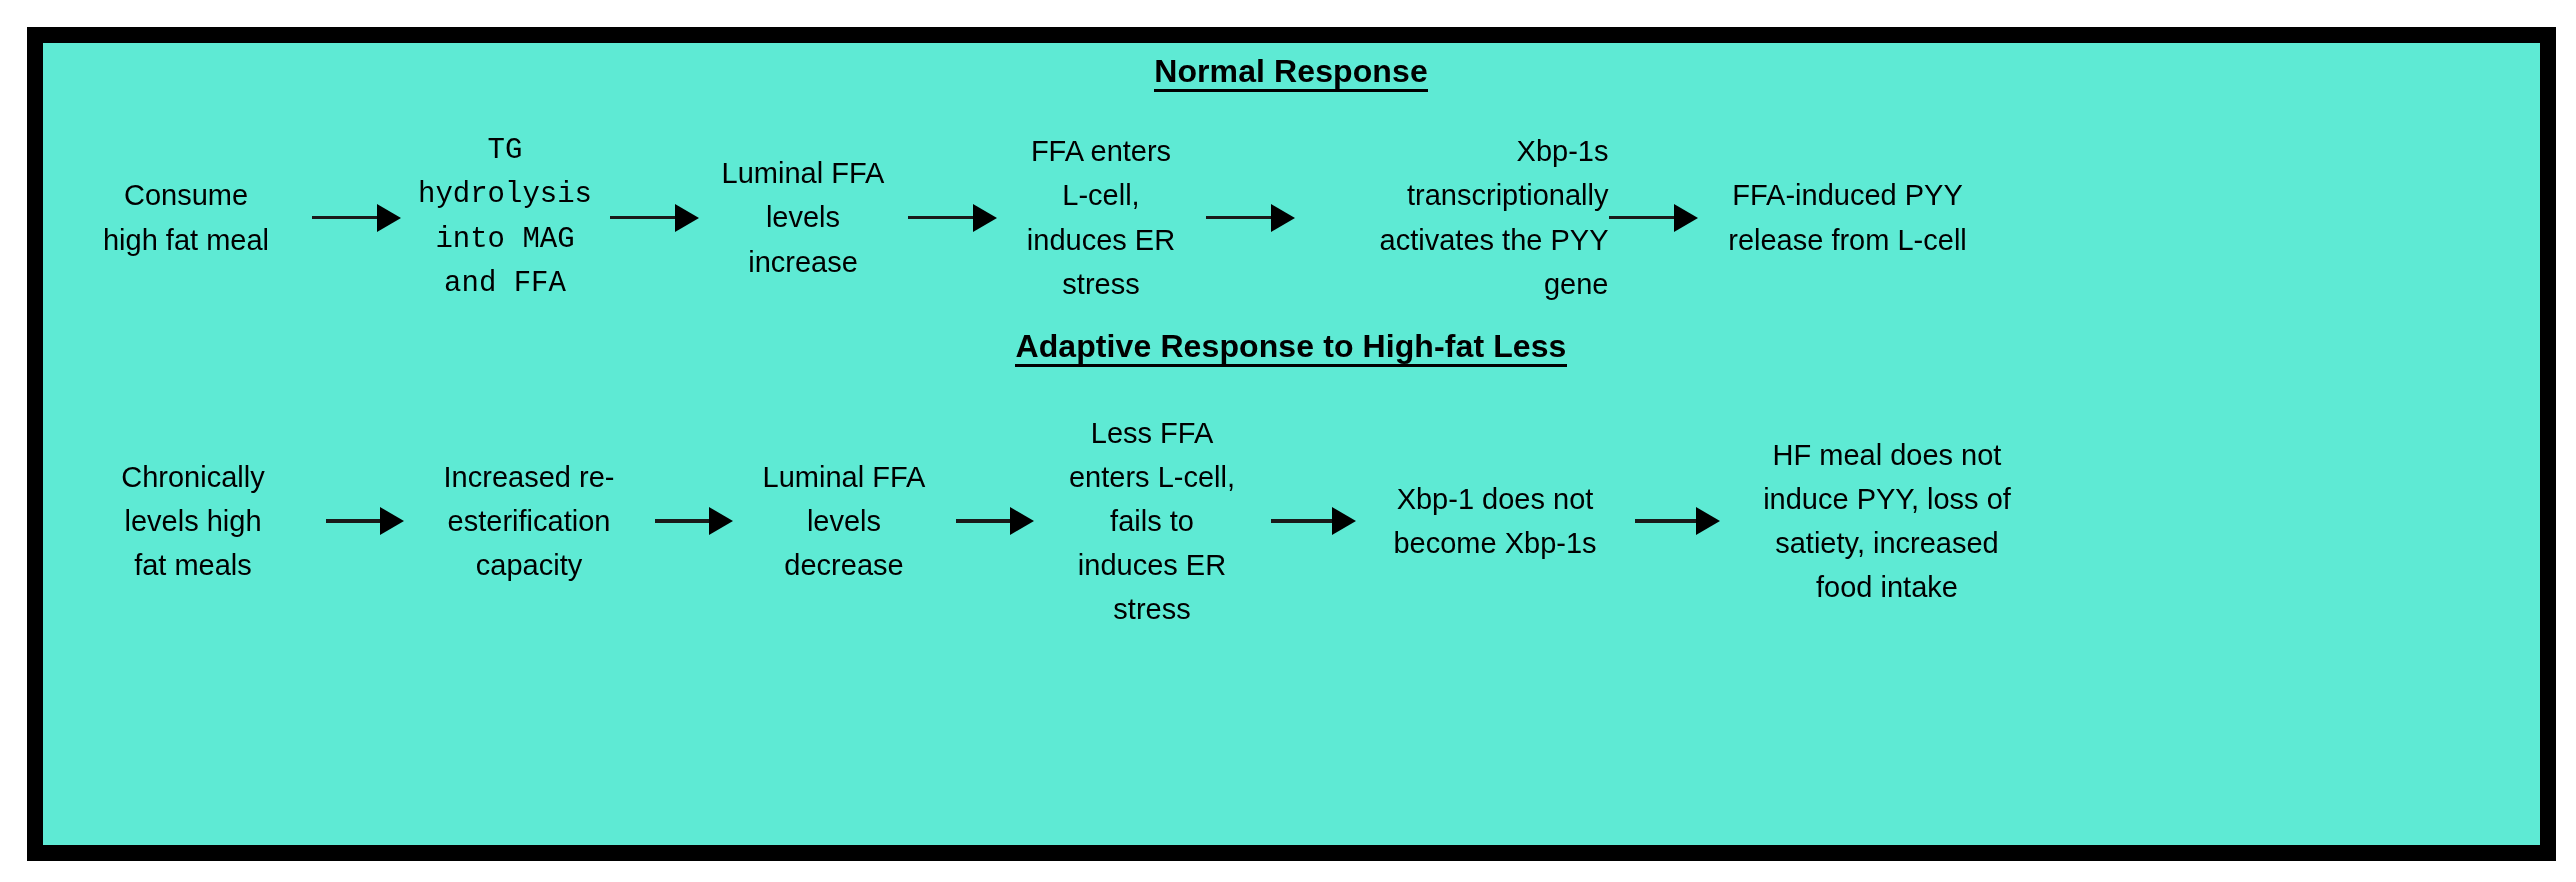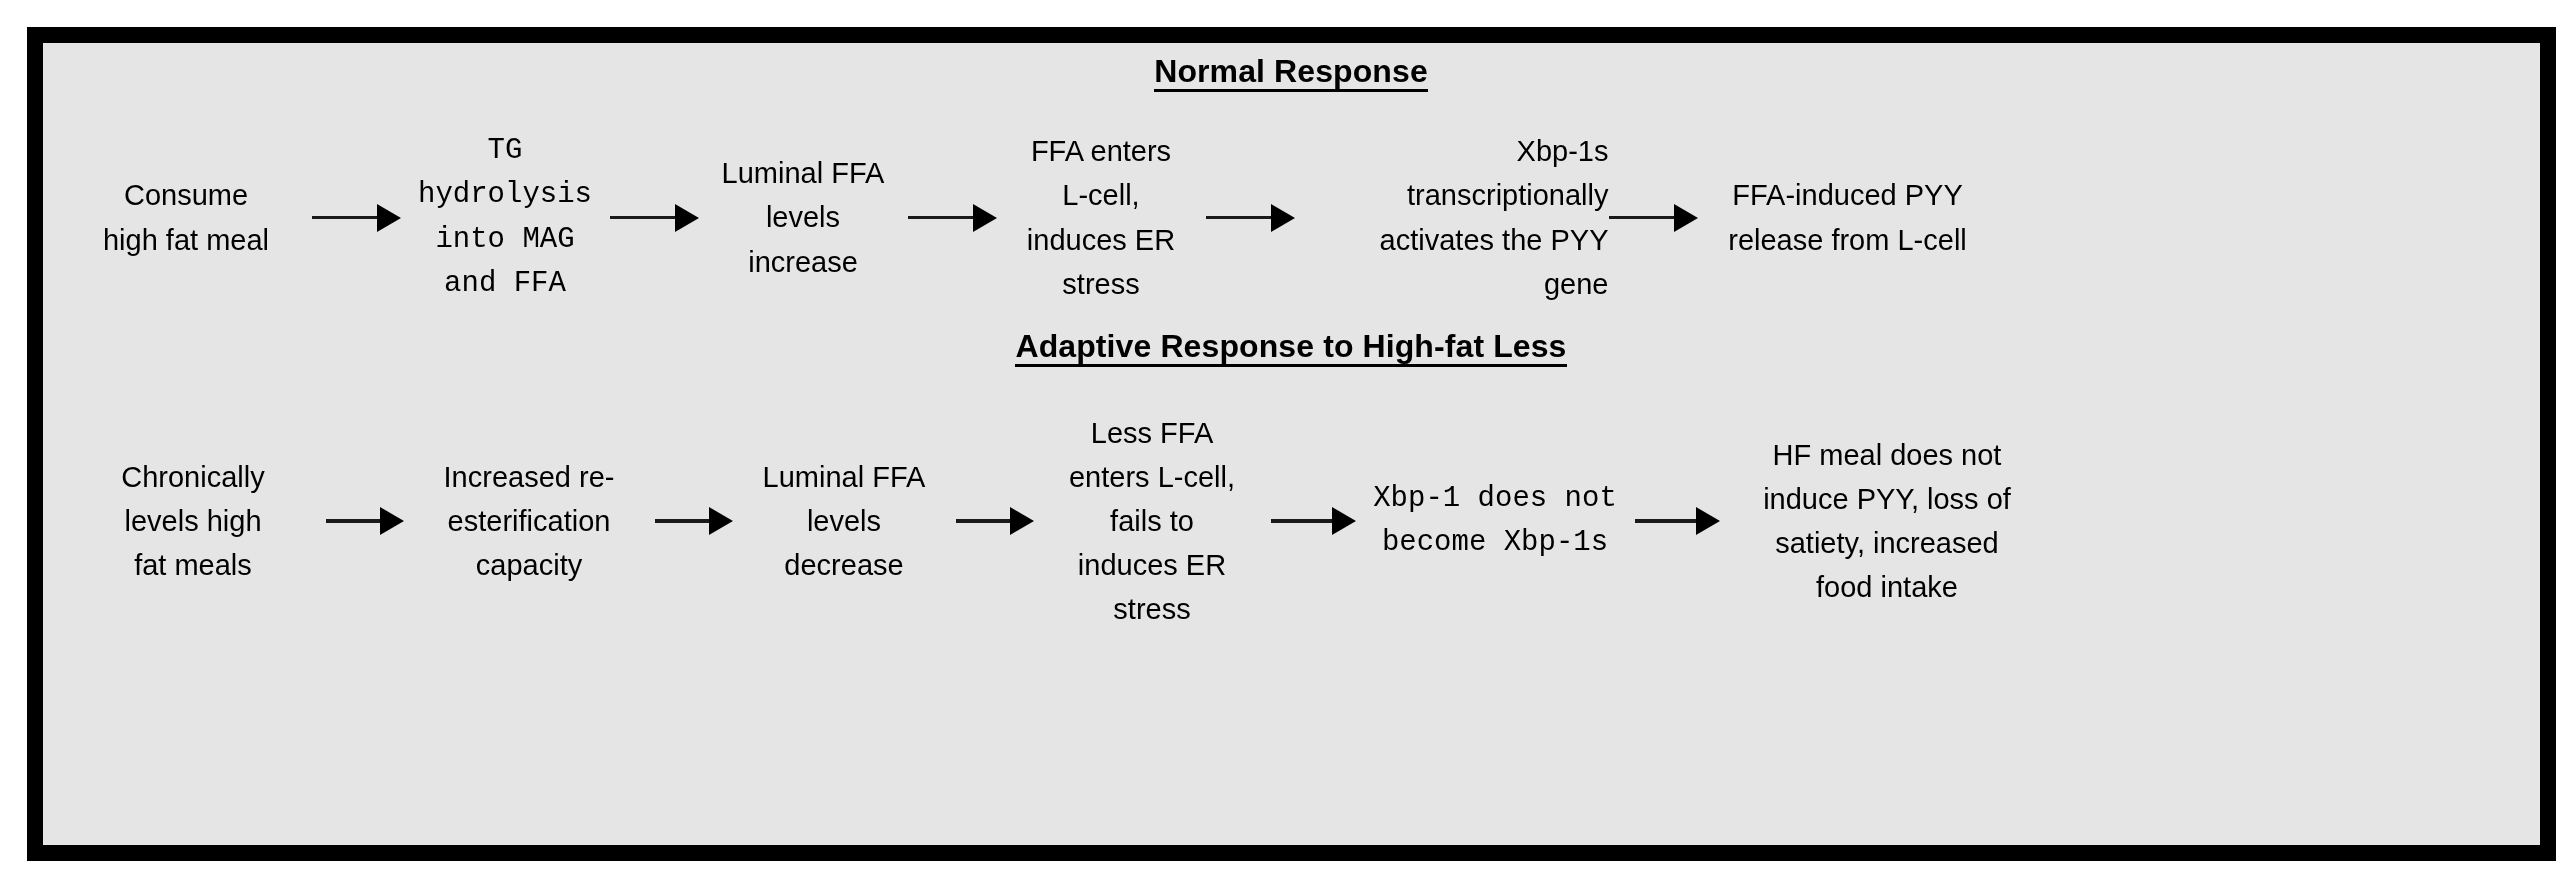--- a/index.html
+++ b/index.html
@@ -25,21 +25,21 @@
 
   
   #frame {
     position: absolute;
     left: 26.5px;
     top: 26.5px;
     width: 2529px;
     height: 834px;
     box-sizing: border-box;
     border: 16.7px solid #000000;
-    background: #e5e5e5;
+    background: #5eead4;
   }
 
   .section {
     position: absolute;
     left: 0;
     width: 100%;
   }
 
   .section-title {
     text-align: center;
@@ -180,21 +180,21 @@
       </div>
       <div class="node" style="width:237px;">Less FFA
 enters L-cell,
 fails to
 induces ER
 stress</div>
       <div class="arrow" style="width:85px;">
         <div class="shaft"></div>
         <div class="head"></div>
       </div>
-      <div class="node" style="width:279px;font-family:Liberation Mono, monospace;">Xbp-1 does not
+      <div class="node" style="width:279px;">Xbp-1 does not
 become Xbp-1s</div>
       <div class="arrow" style="width:85px;">
         <div class="shaft"></div>
         <div class="head"></div>
       </div>
       <div class="node" style="width:335px;">HF meal does not
 induce PYY, loss of
 satiety, increased
 food intake</div>
     </div>

